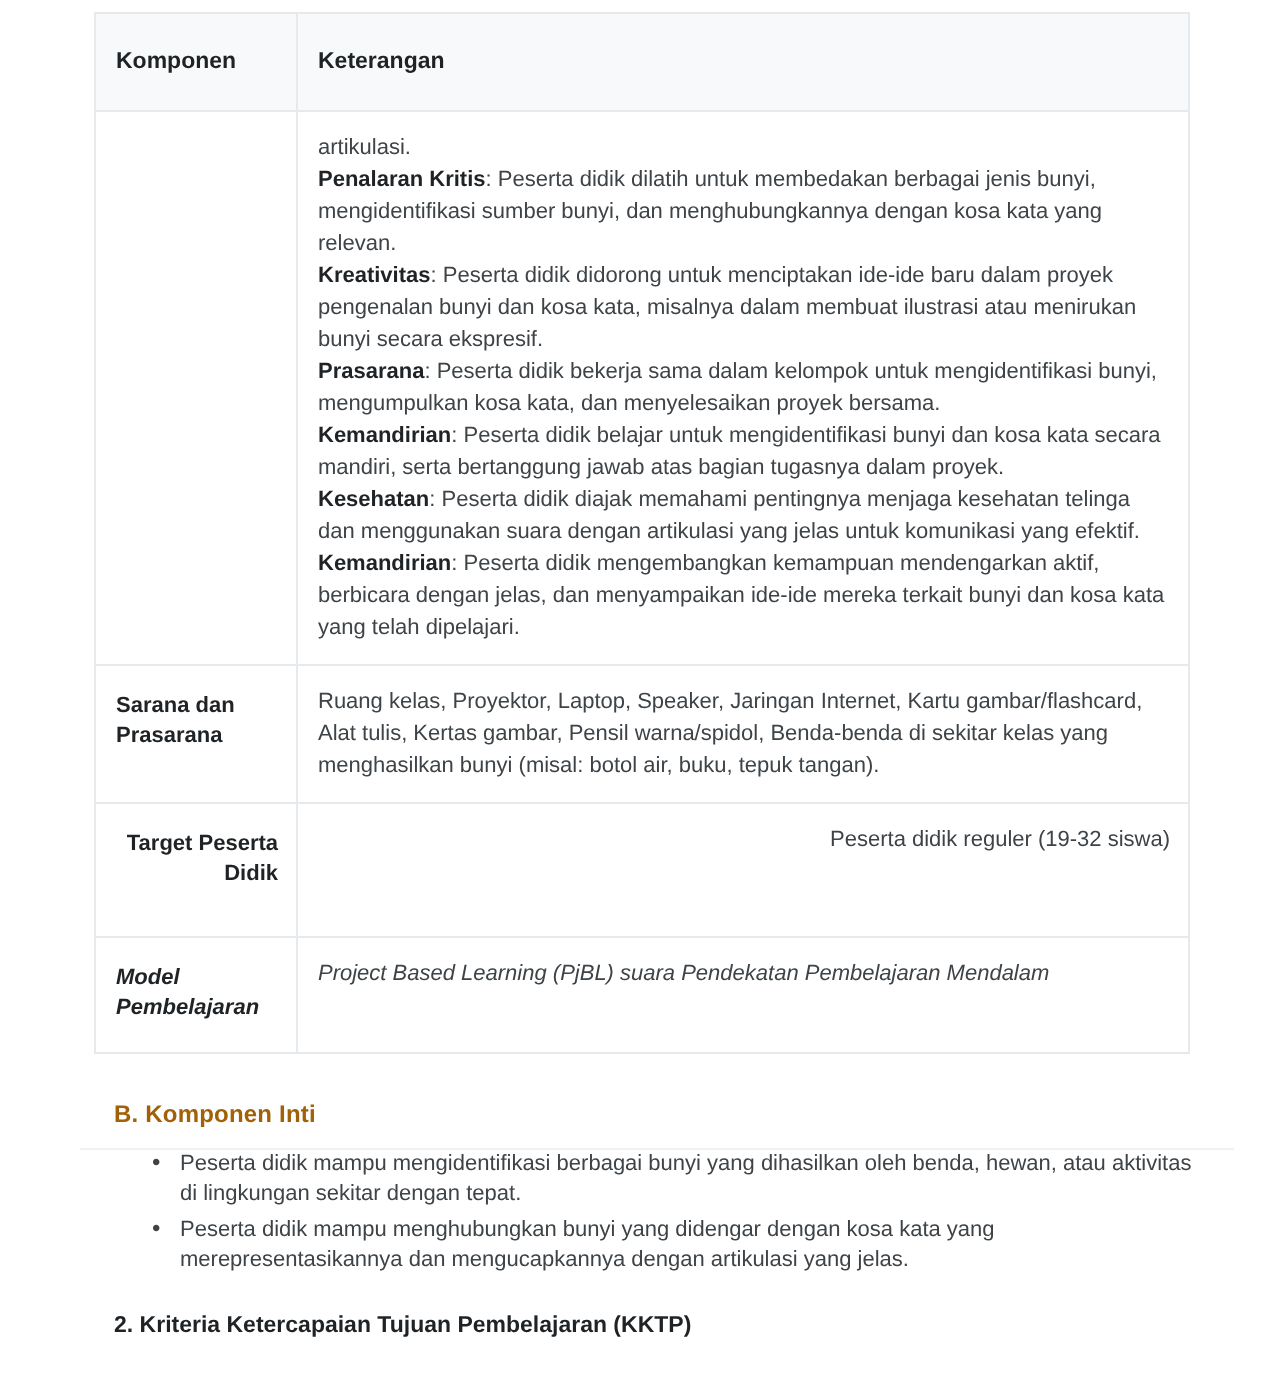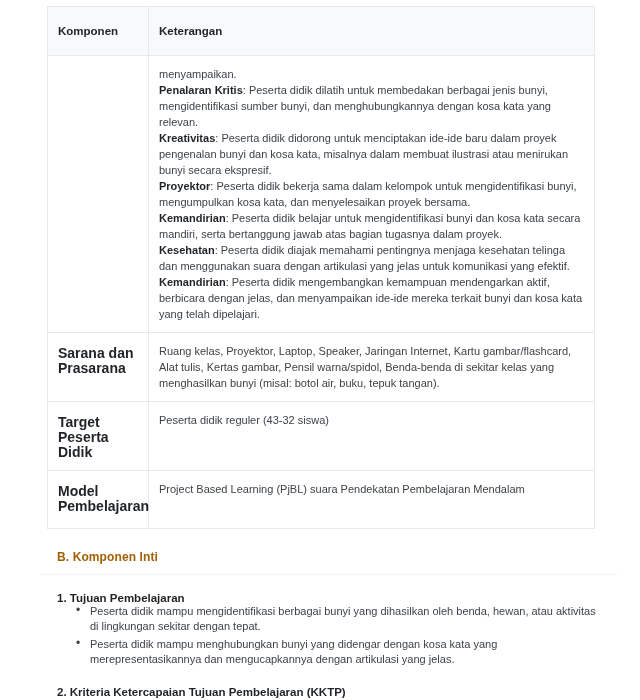--- a/index.html
+++ b/index.html
@@ -46,30 +46,30 @@
     background: #f7f9fa;
     color: #1f2326;
     font-weight: bold;
     font-size: 11.5px;
     padding-top: 16px;
     padding-bottom: 16px;
   }
   .doc-table td.komponen-cell {
     font-weight: bold;
     color: #1f2326;
-    font-size: 14px;
+    font-size: 11px;
     line-height: 15px;
     padding-top: 13px;
   }
   .doc-table td.keterangan-cell {
     color: #3d4347;
   }
   .row-tall td { height: 70px; }
-  .row-target td { height: 67px; }
-  .row-model td { height: 58px; }
+  .row-target td { height: 67px; text-align: right; }
+  .row-model td { height: 58px; font-style: italic; }
 
   .kv-line { display: block; }
   .kv-line b { color: #1f2326; font-weight: bold; }
 
   
   .section {
     position: absolute;
     left: 57px;
     right: 40px;
     top: 550px;
@@ -136,48 +136,47 @@
     <thead>
       <tr>
         <th>Komponen</th>
         <th>Keterangan</th>
       </tr>
     </thead>
     <tbody>
       <tr class="row-tall">
         <td class="komponen-cell"></td>
         <td class="keterangan-cell">
-          <span class="kv-line"><span>menyampaikan.</span></span>
+          <span class="kv-line"><span>artikulasi.</span></span>
           <span class="kv-line"><b>Penalaran Kritis</b><span>: Peserta didik dilatih untuk membedakan berbagai jenis bunyi, mengidentifikasi sumber bunyi, dan menghubungkannya dengan kosa kata yang relevan.</span></span>
           <span class="kv-line"><b>Kreativitas</b><span>: Peserta didik didorong untuk menciptakan ide-ide baru dalam proyek pengenalan bunyi dan kosa kata, misalnya dalam membuat ilustrasi atau menirukan bunyi secara ekspresif.</span></span>
-          <span class="kv-line"><b>Proyektor</b><span>: Peserta didik bekerja sama dalam kelompok untuk mengidentifikasi bunyi, mengumpulkan kosa kata, dan menyelesaikan proyek bersama.</span></span>
+          <span class="kv-line"><b>Prasarana</b><span>: Peserta didik bekerja sama dalam kelompok untuk mengidentifikasi bunyi, mengumpulkan kosa kata, dan menyelesaikan proyek bersama.</span></span>
           <span class="kv-line"><b>Kemandirian</b><span>: Peserta didik belajar untuk mengidentifikasi bunyi dan kosa kata secara mandiri, serta bertanggung jawab atas bagian tugasnya dalam proyek.</span></span>
           <span class="kv-line"><b>Kesehatan</b><span>: Peserta didik diajak memahami pentingnya menjaga kesehatan telinga dan menggunakan suara dengan artikulasi yang jelas untuk komunikasi yang efektif.</span></span>
           <span class="kv-line"><b>Kemandirian</b><span>: Peserta didik mengembangkan kemampuan mendengarkan aktif, berbicara dengan jelas, dan menyampaikan ide-ide mereka terkait bunyi dan kosa kata yang telah dipelajari.</span></span>
         </td>
       </tr>
       <tr>
         <td class="komponen-cell">Sarana dan Prasarana</td>
         <td class="keterangan-cell">Ruang kelas, Proyektor, Laptop, Speaker, Jaringan Internet, Kartu gambar/flashcard, Alat tulis, Kertas gambar, Pensil warna/spidol, Benda-benda di sekitar kelas yang menghasilkan bunyi (misal: botol air, buku, tepuk tangan).</td>
       </tr>
       <tr class="row-target">
         <td class="komponen-cell">Target Peserta Didik</td>
-        <td class="keterangan-cell">Peserta didik reguler (43-32 siswa)</td>
+        <td class="keterangan-cell">Peserta didik reguler (19-32 siswa)</td>
       </tr>
       <tr class="row-model">
         <td class="komponen-cell">Model Pembelajaran</td>
         <td class="keterangan-cell">Project Based Learning (PjBL) suara Pendekatan Pembelajaran Mendalam</td>
       </tr>
     </tbody>
   </table>
 
   <div class="section">
     <h2 class="section-heading">B. Komponen Inti</h2>
     <hr class="rule">
-    <h3 class="sub-heading">1. Tujuan Pembelajaran</h3>
     <ul class="bullets">
       <li>Peserta didik mampu mengidentifikasi berbagai bunyi yang dihasilkan oleh benda, hewan, atau aktivitas di lingkungan sekitar dengan tepat.</li>
       <li>Peserta didik mampu menghubungkan bunyi yang didengar dengan kosa kata yang merepresentasikannya dan mengucapkannya dengan artikulasi yang jelas.</li>
     </ul>
     <h3 class="sub-heading-2">2. Kriteria Ketercapaian Tujuan Pembelajaran (KKTP)</h3>
   </div>
 
 </div>
 
 </body></html>

